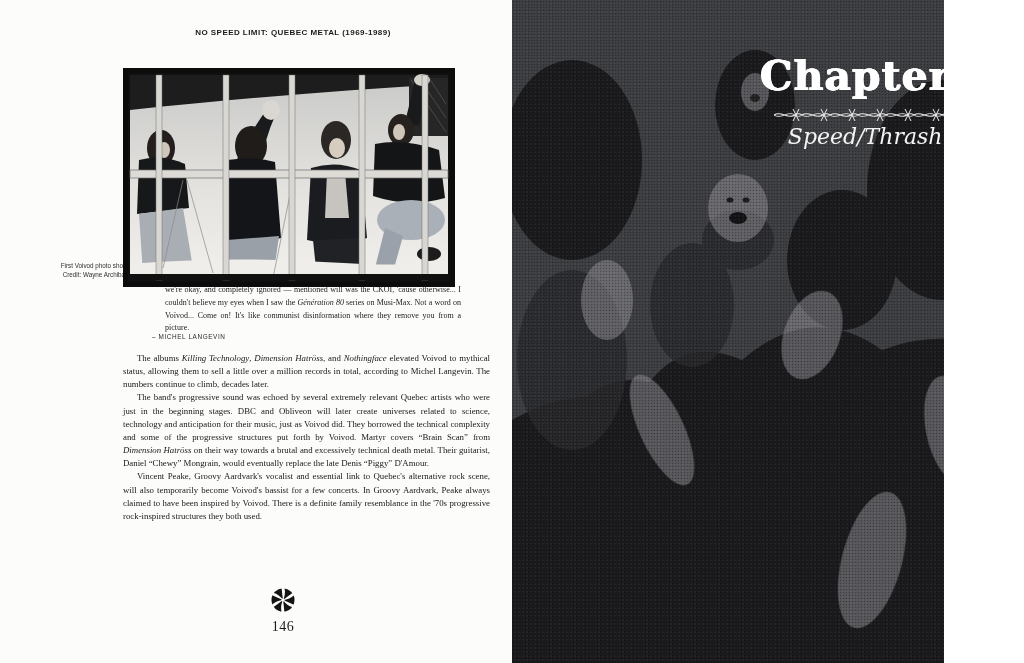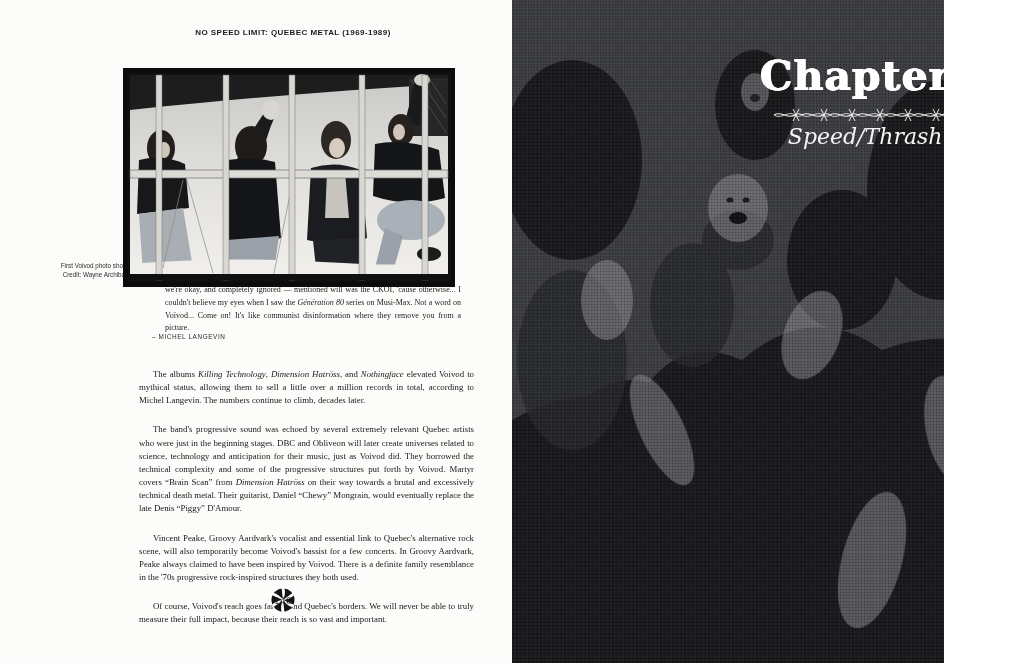--- a/index.html
+++ b/index.html
@@ -13,25 +13,25 @@
                 letter-spacing:.45px;color:#1c1c1c;}
   .photo-frame{position:absolute;left:123px;top:68px;width:332px;height:219px;z-index:3;line-height:0;}
   .photo-caption{position:absolute;left:34px;top:261px;width:96px;text-align:right;
                  font-family:"Liberation Sans",sans-serif;font-size:6.3px;line-height:9px;color:#2e2e2e;}
   .pull-quote{position:absolute;left:165px;top:276px;width:296px;z-index:1;
               font-size:8px;line-height:12.8px;text-align:justify;color:#1b1b1b;}
   .quote-attr{position:absolute;left:152px;top:333px;font-family:"Liberation Sans",sans-serif;
               font-size:6.4px;letter-spacing:.6px;color:#2a2a2a;}
   .body-text{position:absolute;left:123px;top:352px;width:367px;font-size:8.8px;
              line-height:13.15px;text-align:justify;color:#181818;}
-  .body-text p.para{margin:16px;text-indent:14px;}
+  .body-text p.para{margin:0;text-indent:14px;}
   .it{font-style:italic;}
   .ornament{position:absolute;left:269px;top:586px;width:28px;height:28px;line-height:0;}
-  .folio{position:absolute;left:243px;top:594px;width:80px;text-align:center;
-         font-size:11px;letter-spacing:.5px;color:#1b1b1b;}
+  .folio{position:absolute;left:243px;top:619px;width:80px;text-align:center;
+         font-size:14px;letter-spacing:.5px;color:#1b1b1b;}
   
   .page-right{position:absolute;left:512px;top:0;width:432px;height:663px;background:#3e3f42;overflow:hidden;}
   .halftone-art{position:absolute;left:0;top:0;width:512px;height:663px;line-height:0;}
   .dot-screen{position:absolute;left:0;top:0;width:512px;height:663px;
     background-image:
       radial-gradient(circle, rgba(0,0,0,.55) .6px, transparent 1.1px),
       radial-gradient(circle, rgba(255,255,255,.14) .5px, transparent 1px);
     background-size:3px 3px,4px 4px;background-position:0 0,1px 2px;opacity:.55;}
   .chapter-title{position:absolute;left:220px;top:52px;width:292px;text-align:center;
       font-family:"DejaVu Serif",serif;font-weight:700;font-size:41px;line-height:48px;
@@ -115,21 +115,20 @@
     </div>
 
     <p class="pull-quote"><span>we're okay, and completely ignored — mentioned will was the CKOI, 'cause otherwise... I couldn't believe my eyes when I saw the </span><span class="it">Génération 80</span><span> series on Musi-Max. Not a word on Voïvod... Come on! It's like communist disinformation where they remove you from a picture.</span></p>
 
     <div class="quote-attr">– MICHEL LANGEVIN</div>
 
     <div class="body-text">
         <p class="para"><span>The albums </span><span class="it">Killing Technology</span><span>, </span><span class="it">Dimension Hatröss</span><span>, and </span><span class="it">Nothingface</span><span> elevated Voivod to mythical status, allowing them to sell a little over a million records in total, according to Michel Langevin. The numbers continue to climb, decades later.</span></p>
         <p class="para"><span>The band's progressive sound was echoed by several extremely relevant Quebec artists who were just in the beginning stages. DBC and Obliveon will later create universes related to science, technology and anticipation for their music, just as Voivod did. They borrowed the technical complexity and some of the progressive structures put forth by Voivod. Martyr covers “Brain Scan” from </span><span class="it">Dimension Hatröss</span><span> on their way towards a brutal and excessively technical death metal. Their guitarist, Daniel “Chewy” Mongrain, would eventually replace the late Denis “Piggy” D'Amour.</span></p>
         <p class="para"><span>Vincent Peake, Groovy Aardvark's vocalist and essential link to Quebec's alternative rock scene, will also temporarily become Voivod's bassist for a few concerts. In Groovy Aardvark, Peake always claimed to have been inspired by Voivod. There is a definite family resemblance in the '70s progressive rock-inspired structures they both used.</span></p>
-        <p class="para"><span>Of course, Voivod's reach goes far beyond Quebec's borders. We will never be able to truly measure their full impact, because their reach is so vast and important.</span></p>
       </div>
 
     <div class="ornament">
       <svg width="28" height="28" viewBox="-14 -14 28 28">
         <circle r="11.5" fill="#141414"></circle>
         <g fill="#fcfcfa">
           <g id="blade">
               <path d="M0,0 Q3,-6 1.4,-12.2 L-1.4,-12.2 Q-0.9,-6 0,0 Z"></path>
             </g>
           <use href="#blade" transform="rotate(60)"></use>

